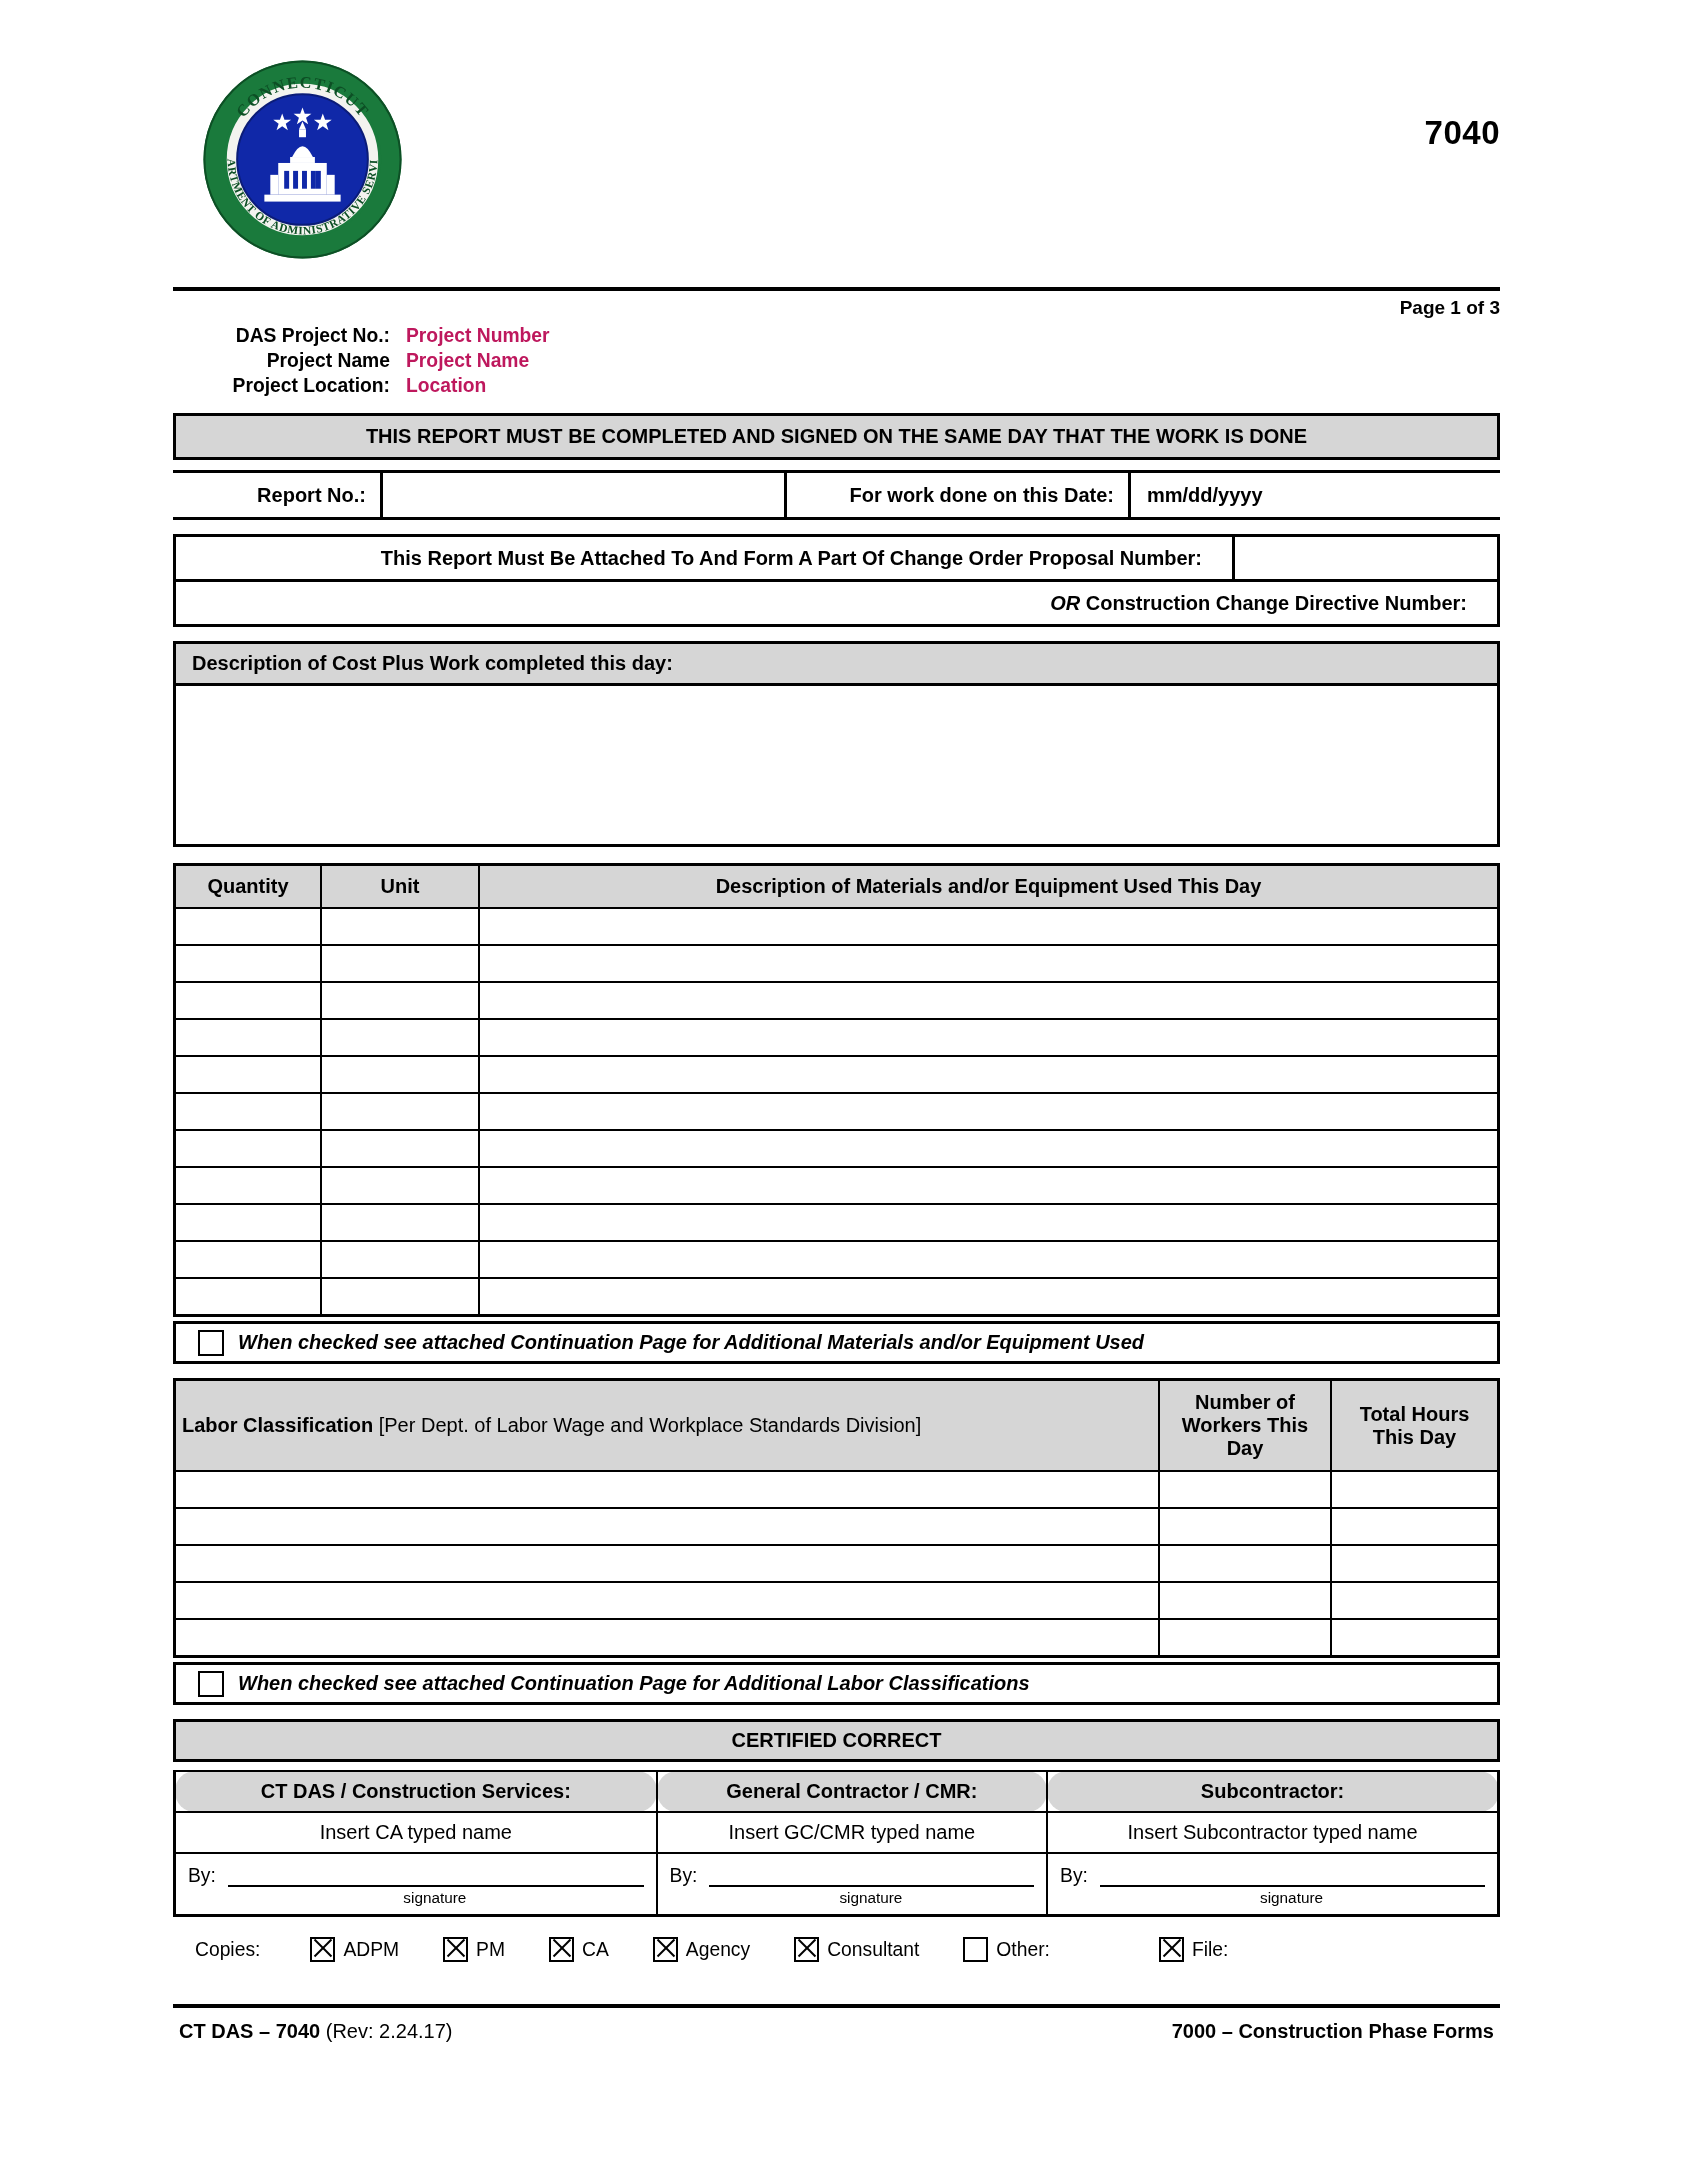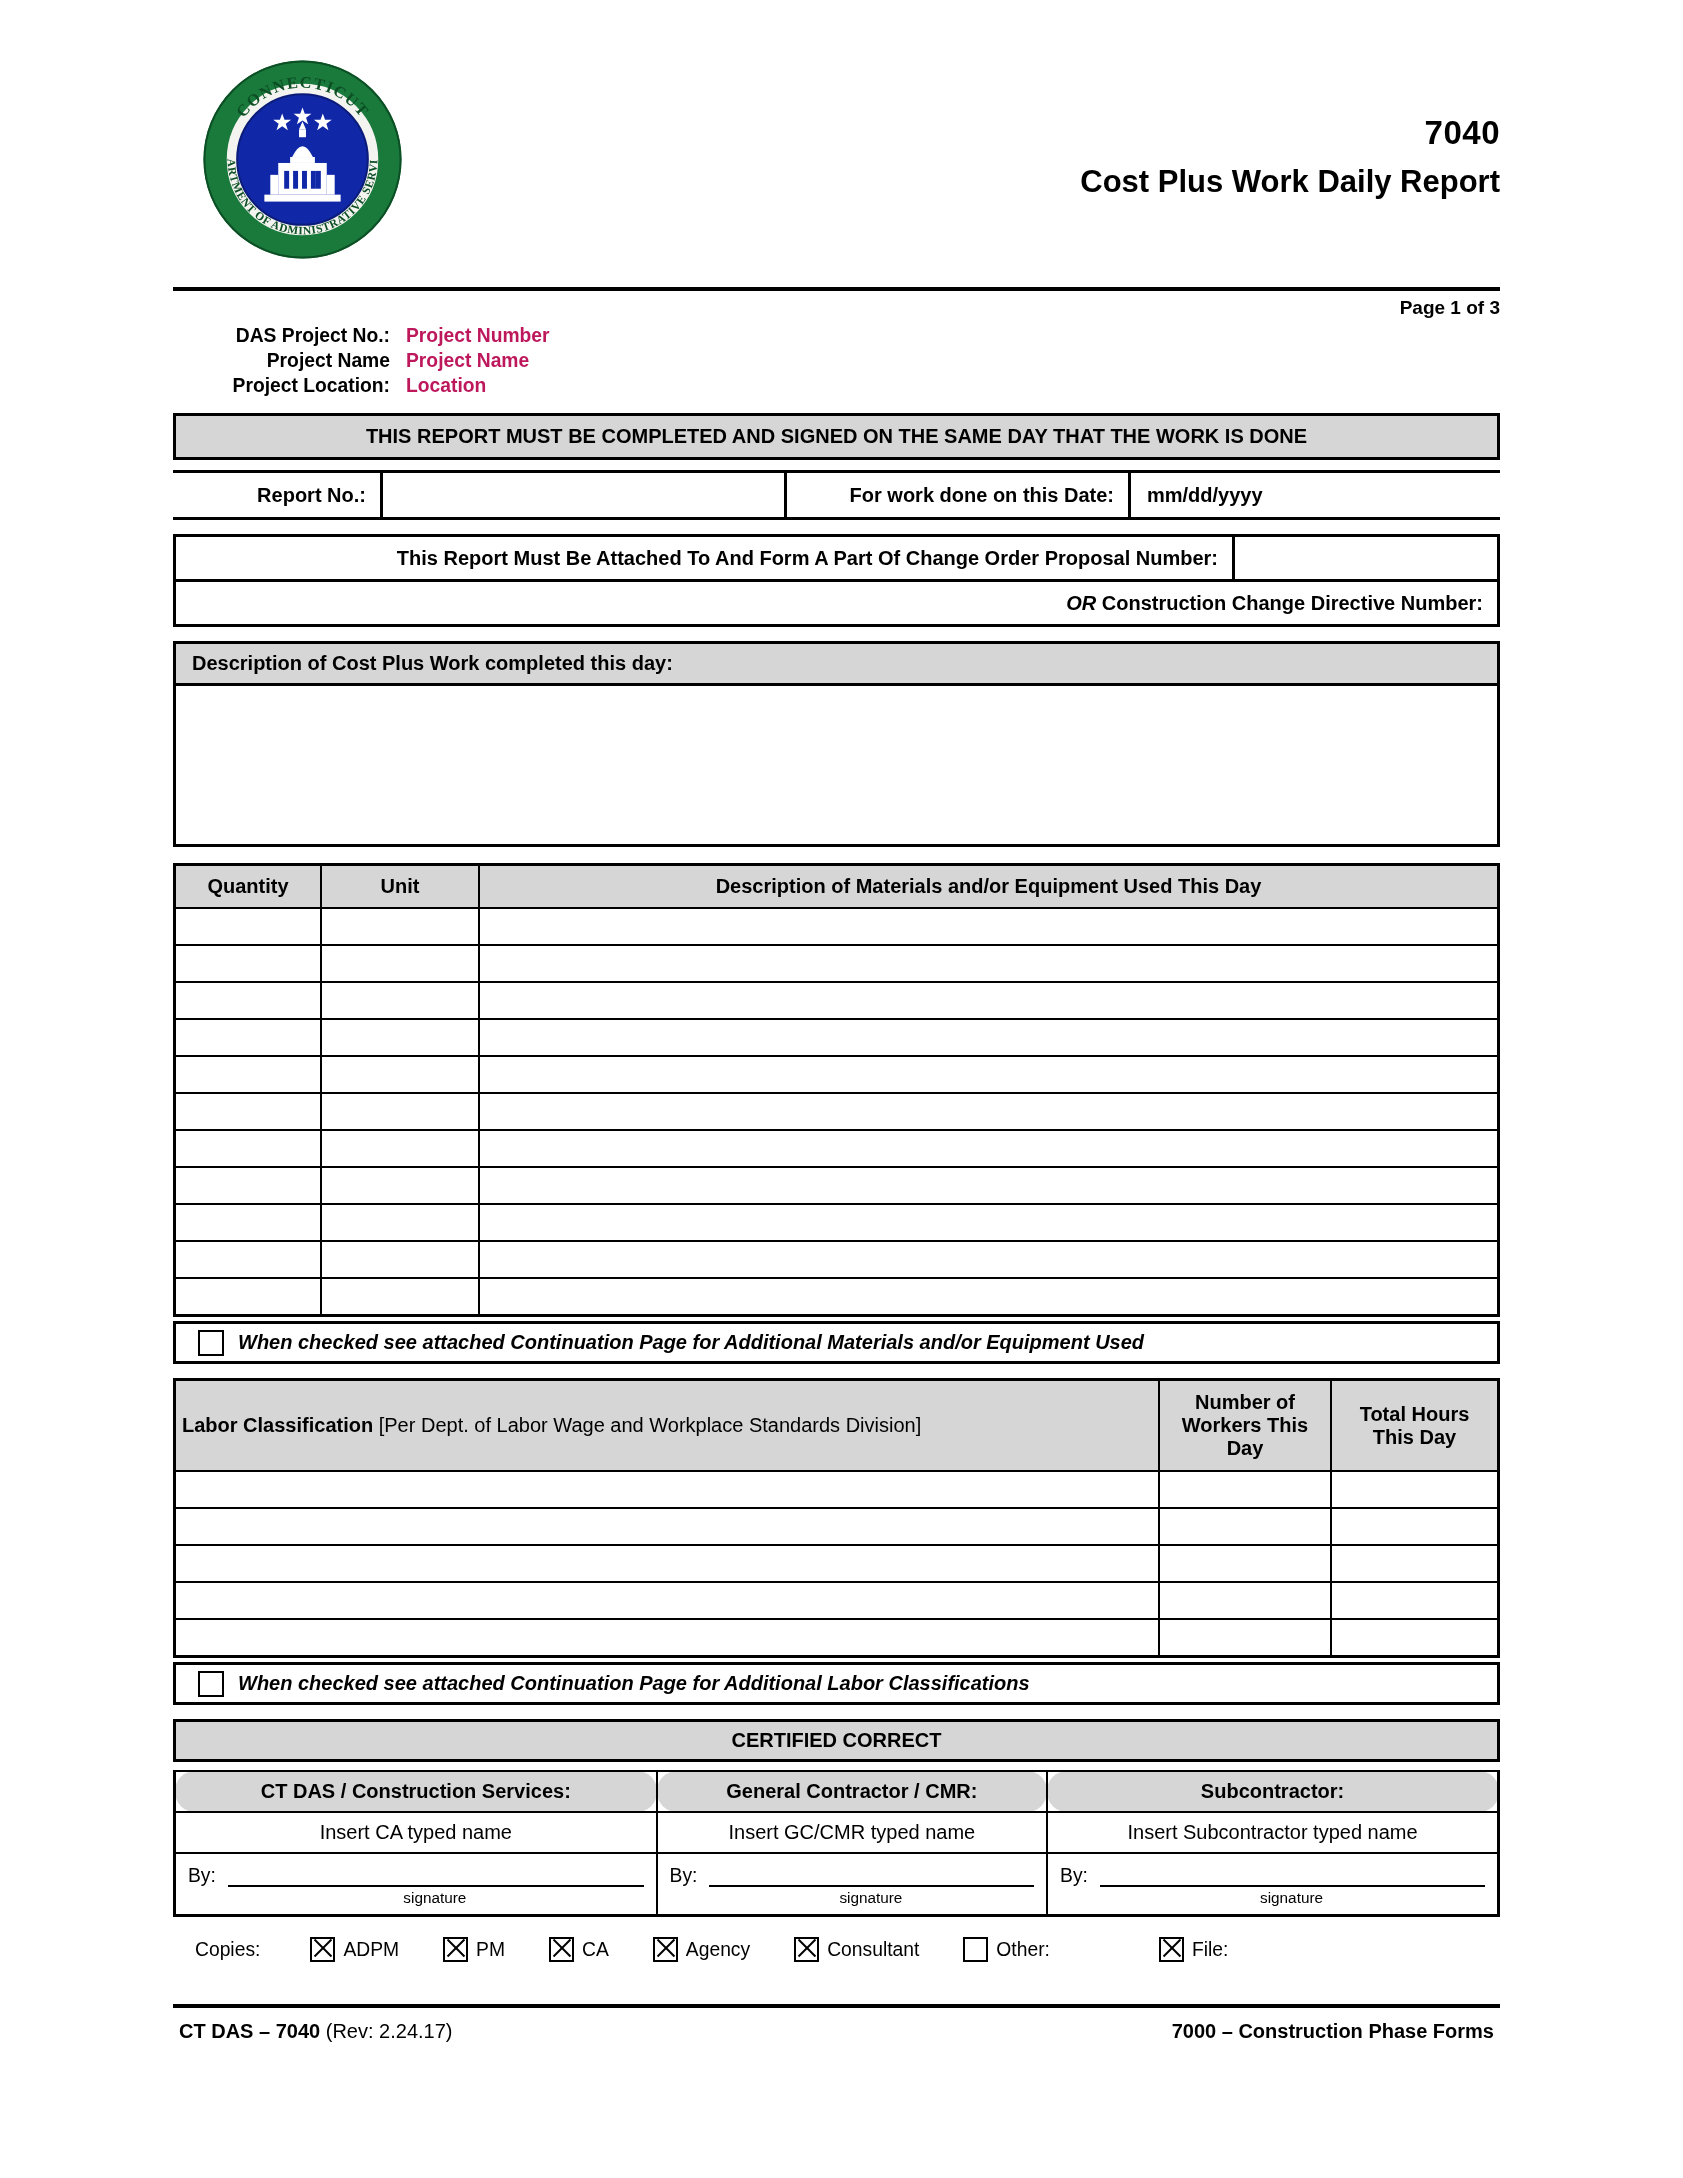--- a/index.html
+++ b/index.html
@@ -145,21 +145,21 @@
   }
   .co-row + .co-row {
     border-top: 3px solid #000;
     flex-direction: column;
   }
   .co-label {
     flex: 1;
     display: flex;
     align-items: center;
     justify-content: flex-end;
-    padding-right: 14px;
+    padding-right: 30px;
     font-weight: bold;
     font-size: 20px;
   }
   .co-label i {
     font-style: italic;
     font-weight: bold;
   }
   .co-field {
     width: 262px;
     border-left: 3px solid #000;
@@ -410,21 +410,20 @@
             <textPath href="#arcTop" startOffset="50%" text-anchor="middle">CONNECTICUT</textPath>
           </text>
           <text font-family="Liberation Serif, serif" font-size="11.5" font-weight="bold" fill="#0d4f25" letter-spacing="0.6">
             <textPath href="#arcBot" startOffset="50%" text-anchor="middle">DEPARTMENT OF ADMINISTRATIVE SERVICES</textPath>
           </text>
         </svg>
       </div>
 
       <div class="titleblock">
         <div class="form-number">7040</div>
-        <div class="form-title">Cost Plus Work Daily Report</div>
       </div>
     </div>
 
     <div class="rule-thick"></div>
     <div class="pageof">Page 1 of 3</div>
 
     <div class="projinfo">
       <div class="row">
         <div class="lbl">DAS Project No.:</div>
         <div class="val">Project Number</div>

